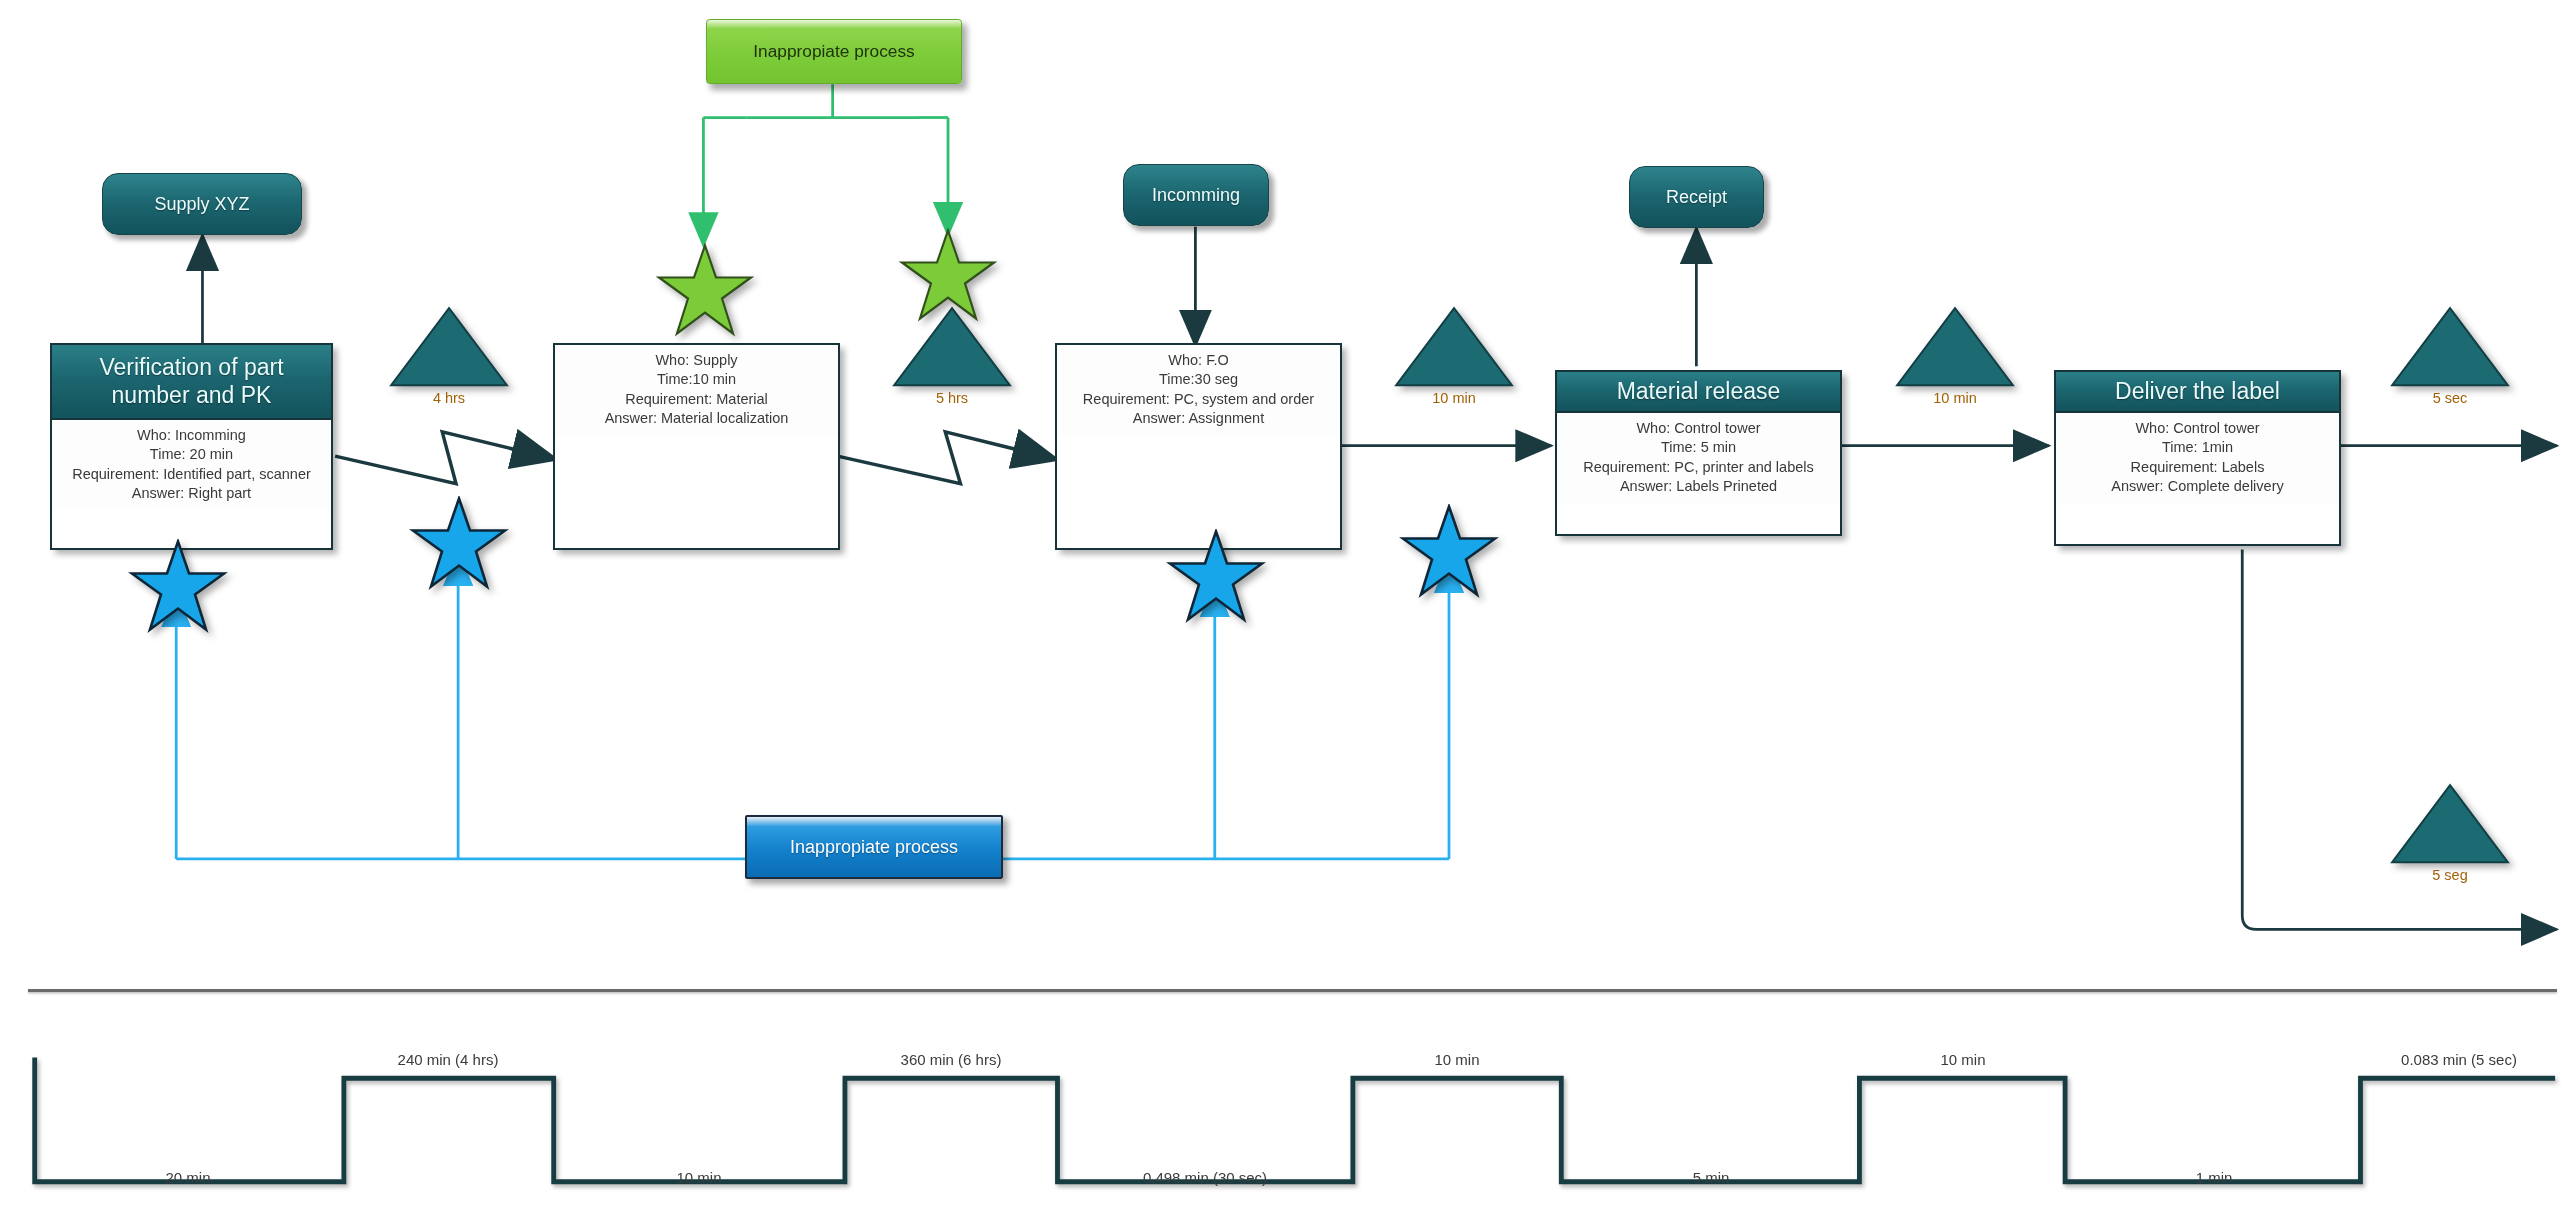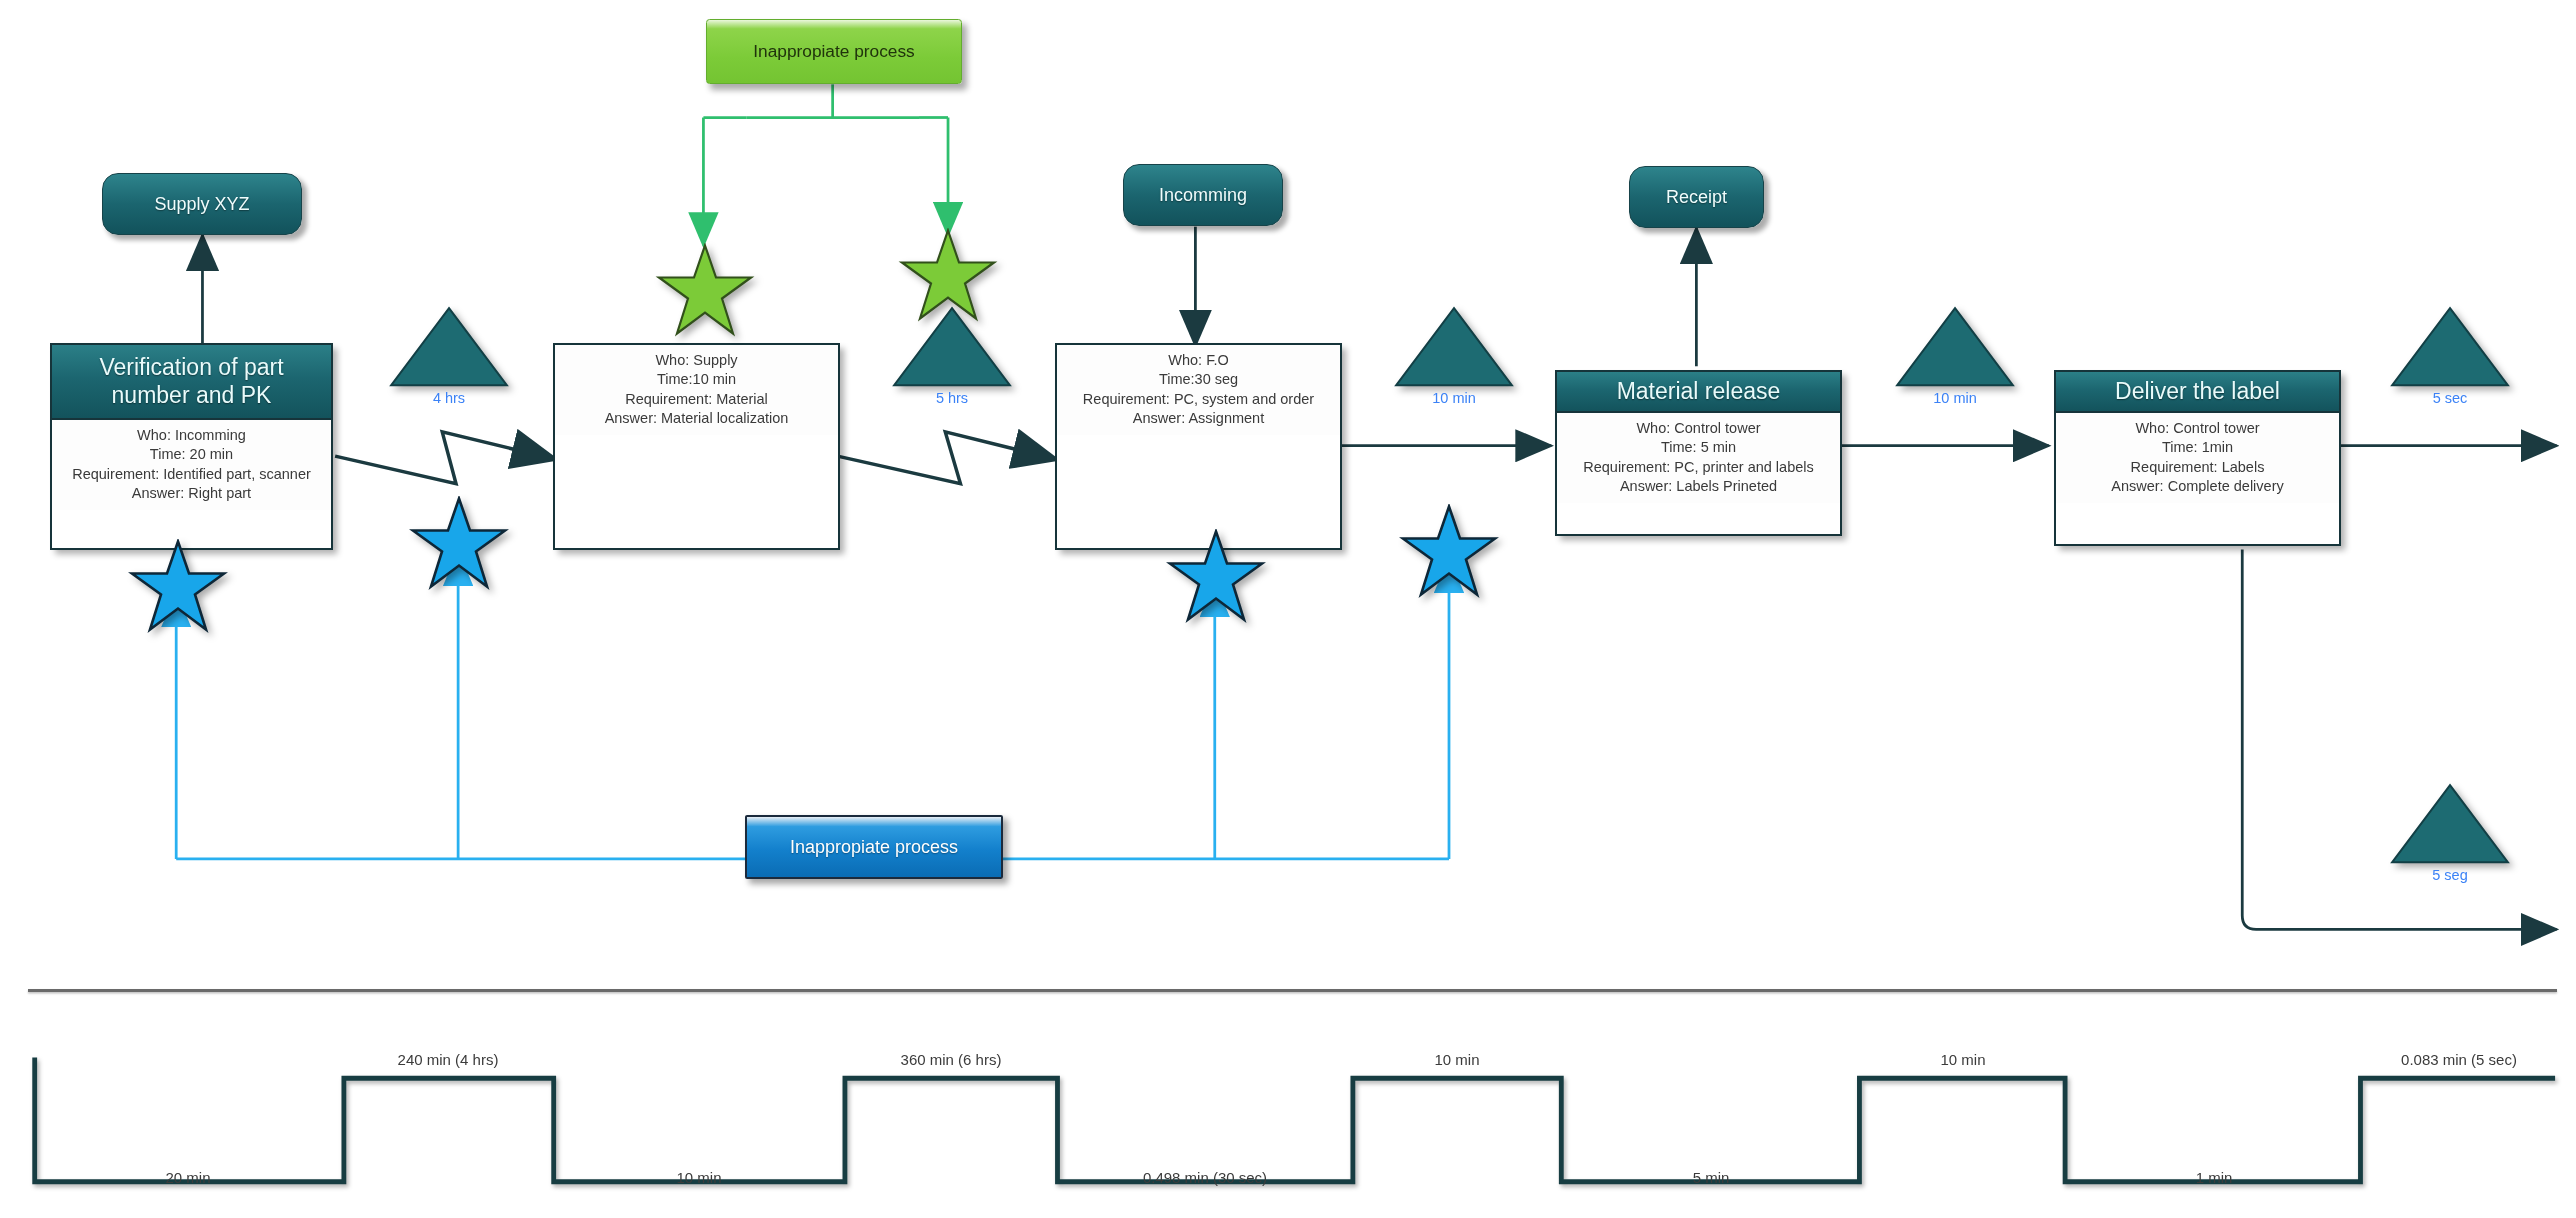--- a/index.html
+++ b/index.html
@@ -33,21 +33,21 @@
         box-shadow:4.1px 5.5px 6.2px rgba(0,0,0,.33);}
   .bluebox{position:absolute;box-sizing:border-box;border:2.1px solid #1b2a3c;border-radius:2.1px;
         background:linear-gradient(180deg,#e8eef5 0%,#2e9ce0 16%,#1380cc 55%,#0a6cb4 100%);
         color:#ffffff;font-size:18px;display:flex;align-items:center;justify-content:center;
         box-shadow:4.8px 4.8px 6.2px rgba(0,0,0,.35);text-shadow:0 0.7px 1.4px rgba(0,0,0,.35);}
 
   
   .invt{position:absolute;}
   .invt .tri{filter:drop-shadow(4.1px 4.1px 3.5px rgba(0,0,0,.32));}
   .invt .tlab{position:absolute;left:50%;transform:translateX(-50%);
-        white-space:nowrap;font-size:14.5px;color:#3b82f6;}
+        white-space:nowrap;font-size:14.5px;color:#a16207;}
 
   
   .starwrap{position:absolute;filter:drop-shadow(4.1px 4.1px 3.5px rgba(0,0,0,.33));}
 
   
   .tlabel{position:absolute;font-size:15px;color:#3b3b3b;white-space:nowrap;
           text-align:center;transform:translateX(-50%);}
 </style>
 </head>
 <body>
@@ -107,21 +107,21 @@
       <path d="M2097,1243 L2097,810" marker-end="url(#arrBlue)"></path>
       <line x1="255" y1="1243" x2="1085" y2="1243"></line>
       <line x1="1450" y1="1243" x2="2097" y2="1243"></line>
     </g>
   </svg>
 
   <div class="pill" style="left:102px;top:173px;width:200px;height:62px;">
     <span>Supply XYZ</span>
   </div>
 
-  <div class="pill" style="left:1123px;top:164px;width:160px;height:62px;">
+  <div class="pill" style="left:1123px;top:164px;width:146px;height:62px;">
     <span>Incomming</span>
   </div>
 
   <div class="pill" style="left:1629px;top:166px;width:135px;height:62px;">
     <span>Receipt</span>
   </div>
 
   <div class="greenbox" style="left:706px;top:19.3px;width:256px;height:65px;">
     <span>Inappropiate process</span>
   </div>

